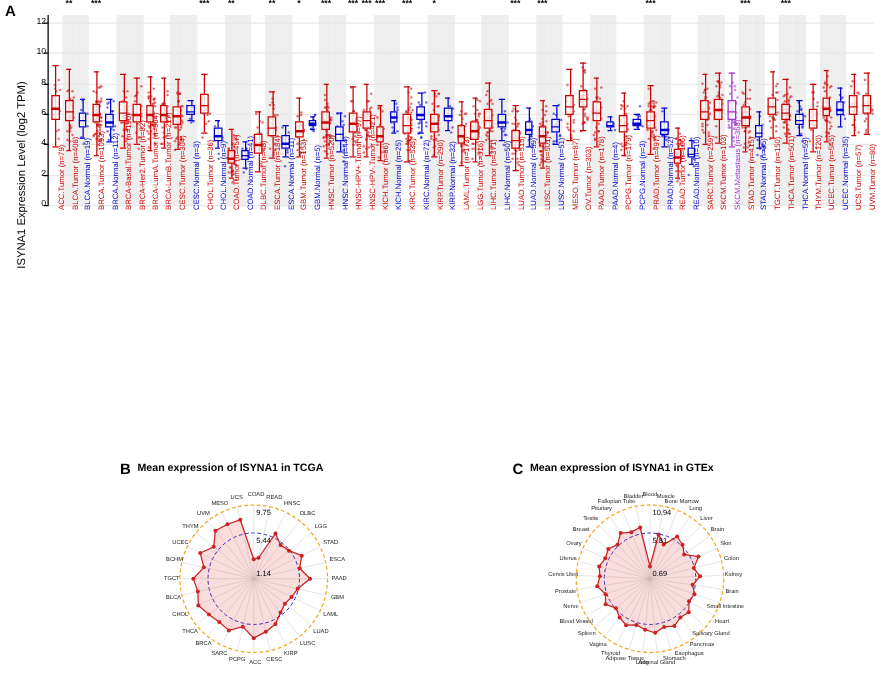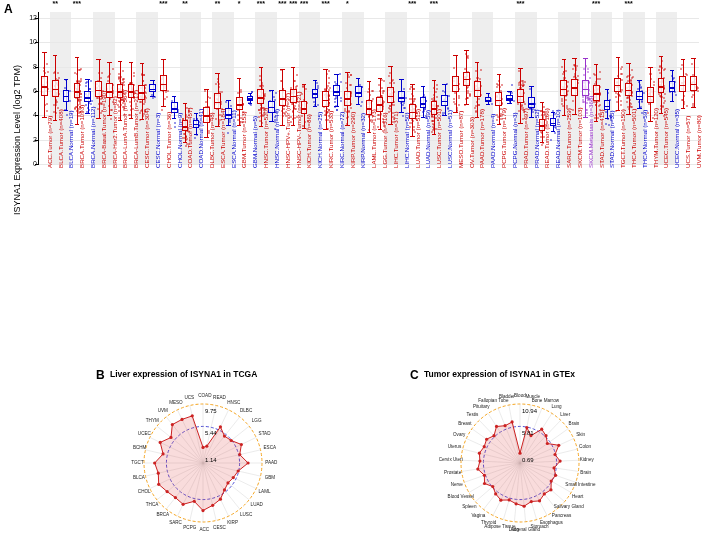--- a/index.html
+++ b/index.html
@@ -2118,21 +2118,21 @@
       <div class="xlab" style="color: rgb(0, 0, 205); left: 640.792px; top: 168px;">THCA.Normal (n=59)</div>
       <div class="xlab" style="color: rgb(204, 0, 0); left: 651.611px; top: 168px;">THYM.Tumor (n=120)</div>
       <div class="xlab" style="color: rgb(204, 0, 0); left: 662.431px; top: 168px;">UCEC.Tumor (n=545)</div>
       <div class="xlab" style="color: rgb(0, 0, 205); left: 673.251px; top: 168px;">UCEC.Normal (n=35)</div>
       <div class="xlab" style="color: rgb(204, 0, 0); left: 684.07px; top: 168px;">UCS.Tumor (n=57)</div>
       <div class="xlab" style="color: rgb(204, 0, 0); left: 694.89px; top: 168px;">UVM.Tumor (n=80)</div>
     </div>
 
   <div>
     <div class="panel-letter" id="letterB">B</div>
-    <div class="radar-title" id="titleB">Liver expression of ISYNA1 in TCGA</div>
+    <div class="radar-title" id="titleB">Mean expression of ISYNA1 in TCGA</div>
     <div class="radar" id="radarB" style="left:108px;top:378px;width:190px;height:162px;"><svg width="190" height="162">
           <circle cx="95" cy="85" r="59" fill="none" stroke="#f5a623" stroke-width="1" stroke-dasharray="3,2"></circle>
           <circle cx="95" cy="85" r="36.58" fill="none" stroke="#2222cc" stroke-width="0.8" stroke-dasharray="3,2"></circle>
           <line x1="95" y1="85" x2="95" y2="26" stroke="#cccccc" stroke-width="0.4"></line>
           <line x1="95" y1="85" x2="108.12873510342256" y2="27.479253181272405" stroke="#cccccc" stroke-width="0.4"></line>
           <line x1="95" y1="85" x2="120.59914060793594" y2="31.84283679375727" stroke="#cccccc" stroke-width="0.4"></line>
           <line x1="95" y1="85" x2="131.7858983096653" y2="38.87194253438624" stroke="#cccccc" stroke-width="0.4"></line>
           <line x1="95" y1="85" x2="141.12805746561375" y2="48.21410169033472" stroke="#cccccc" stroke-width="0.4"></line>
           <line x1="95" y1="85" x2="148.15716320624273" y2="59.40085939206407" stroke="#cccccc" stroke-width="0.4"></line>
           <line x1="95" y1="85" x2="152.5207468187276" y2="71.87126489657746" stroke="#cccccc" stroke-width="0.4"></line>
@@ -2184,21 +2184,21 @@
           <circle cx="52.178951861637806" cy="64.37847006582939" r="1.6" fill="#cc2222"></circle>
           <circle cx="62.96662675999044" cy="59.45423728495467" r="1.6" fill="#cc2222"></circle>
           <circle cx="64.3450847419456" cy="46.559952111988544" r="1.6" fill="#cc2222"></circle>
           <circle cx="74.02292644627475" cy="41.440657928217746" r="1.6" fill="#cc2222"></circle>
           <circle cx="84.24173095691762" cy="37.864943579098224" r="1.6" fill="#cc2222"></circle>
         </svg><div class="rlabel" style="left: 90.2px; top: 15px;">COAD</div><div class="rlabel" style="left: 105.109px; top: 16.6798px;">READ</div><div class="rlabel" style="left: 119.27px; top: 21.6351px;">HNSC</div><div class="rlabel" style="left: 131.974px; top: 29.6173px;">DLBC</div><div class="rlabel" style="left: 143.783px; top: 40.2262px;">LGG</div><div class="rlabel" style="left: 150.565px; top: 52.9298px;">STAD</div><div class="rlabel" style="left: 155.52px; top: 67.0911px;">ESCA</div><div class="rlabel" style="left: 157.2px; top: 82px;">PAAD</div><div class="rlabel" style="left: 156.72px; top: 96.9089px;">GBM</div><div class="rlabel" style="left: 150.565px; top: 111.07px;">LAML</div><div class="rlabel" style="left: 142.583px; top: 123.774px;">LUAD</div><div class="rlabel" style="left: 131.974px; top: 134.383px;">LUSC</div><div class="rlabel" style="left: 119.27px; top: 142.365px;">KIRP</div><div class="rlabel" style="left: 105.109px; top: 147.32px;">CESC</div><div class="rlabel" style="left: 91.4px; top: 149px;">ACC</div><div class="rlabel" style="left: 75.2911px; top: 147.32px;">PCPG</div><div class="rlabel" style="left: 61.1298px; top: 142.365px;">SARC</div><div class="rlabel" style="left: 48.4262px; top: 134.383px;">BRCA</div><div class="rlabel" style="left: 37.8173px; top: 123.774px;">THCA</div><div class="rlabel" style="left: 29.8351px; top: 111.07px;">CHOL</div><div class="rlabel" style="left: 24.8798px; top: 96.9089px;">BLCA</div><div class="rlabel" style="left: 23.2px; top: 82px;">TGCT</div><div class="rlabel" style="left: 24.8798px; top: 67.0911px;">BCHM</div><div class="rlabel" style="left: 29.8351px; top: 52.9298px;">UCEC</div><div class="rlabel" style="left: 37.8173px; top: 40.2262px;">THYM</div><div class="rlabel" style="left: 49.6262px; top: 29.6173px;">UVM</div><div class="rlabel" style="left: 61.1298px; top: 21.6351px;">MESO</div><div class="rlabel" style="left: 76.4911px; top: 16.6798px;">UCS</div><div class="rval" style="left: 97px; top: 30px;">9.75</div><div class="rval" style="left: 97px; top: 52.42px;">5.44</div><div class="rval" style="left: 97px; top: 79px;">1.14</div></div>
   </div>
 
   <div>
     <div class="panel-letter" id="letterC">C</div>
-    <div class="radar-title" id="titleC">Tumor expression of ISYNA1 in GTEx</div>
+    <div class="radar-title" id="titleC">Mean expression of ISYNA1 in GTEx</div>
     <div class="radar" id="radarC" style="left:420px;top:378px;width:200px;height:162px;"><svg width="200" height="162">
           <circle cx="100" cy="85" r="59" fill="none" stroke="#f5a623" stroke-width="1" stroke-dasharray="3,2"></circle>
           <circle cx="100" cy="85" r="36.58" fill="none" stroke="#2222cc" stroke-width="0.8" stroke-dasharray="3,2"></circle>
           <line x1="100" y1="85" x2="100" y2="26" stroke="#cccccc" stroke-width="0.4"></line>
           <line x1="100" y1="85" x2="111.1658234172642" y2="27.066206861500305" stroke="#cccccc" stroke-width="0.4"></line>
           <line x1="100" y1="85" x2="121.92808488395931" y2="30.226291952051717" stroke="#cccccc" stroke-width="0.4"></line>
           <line x1="100" y1="85" x2="131.89780822988027" y2="35.36604156296031" stroke="#cccccc" stroke-width="0.4"></line>
           <line x1="100" y1="85" x2="140.7146616774446" y2="42.29969175180086" stroke="#cccccc" stroke-width="0.4"></line>
           <line x1="100" y1="85" x2="148.05998117096982" y2="50.77664233529931" stroke="#cccccc" stroke-width="0.4"></line>
           <line x1="100" y1="85" x2="153.66828772591657" y2="60.4905142328887" stroke="#cccccc" stroke-width="0.4"></line>

